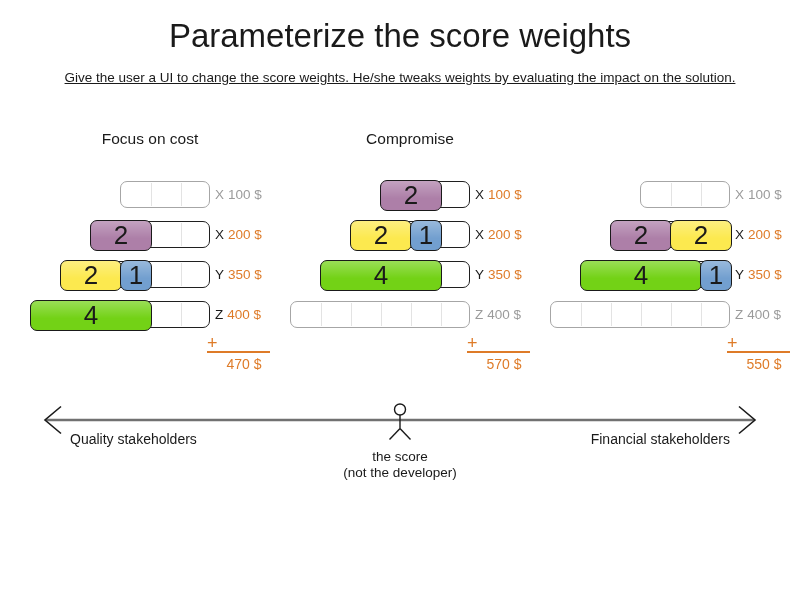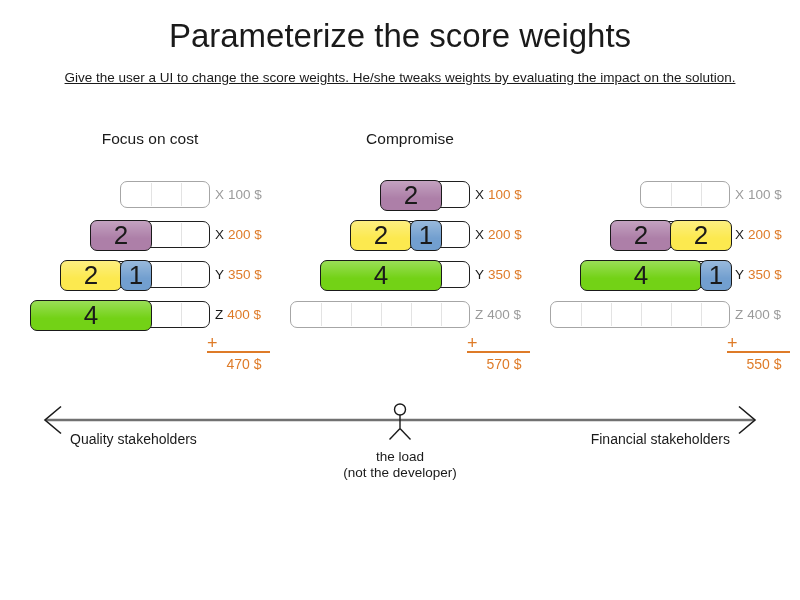--- a/index.html
+++ b/index.html
@@ -167,15 +167,15 @@
     <circle class="stick stick-head" cx="400" cy="409.5" r="5.5"></circle>
     <line class="stick" x1="400" y1="415" x2="400" y2="428.5"></line>
     <line class="stick" x1="400" y1="428.5" x2="389.5" y2="439.5"></line>
     <line class="stick" x1="400" y1="428.5" x2="410.5" y2="439.5"></line>
   </g>
 </svg>
 
 <div class="abs label-left">Quality stakeholders</div>
 <div class="abs label-right">Financial stakeholders</div>
 <div class="abs label-center">
-  <div>the load</div>
+  <div>the score</div>
   <div>(not the developer)</div>
 </div>
 
 </body></html>

